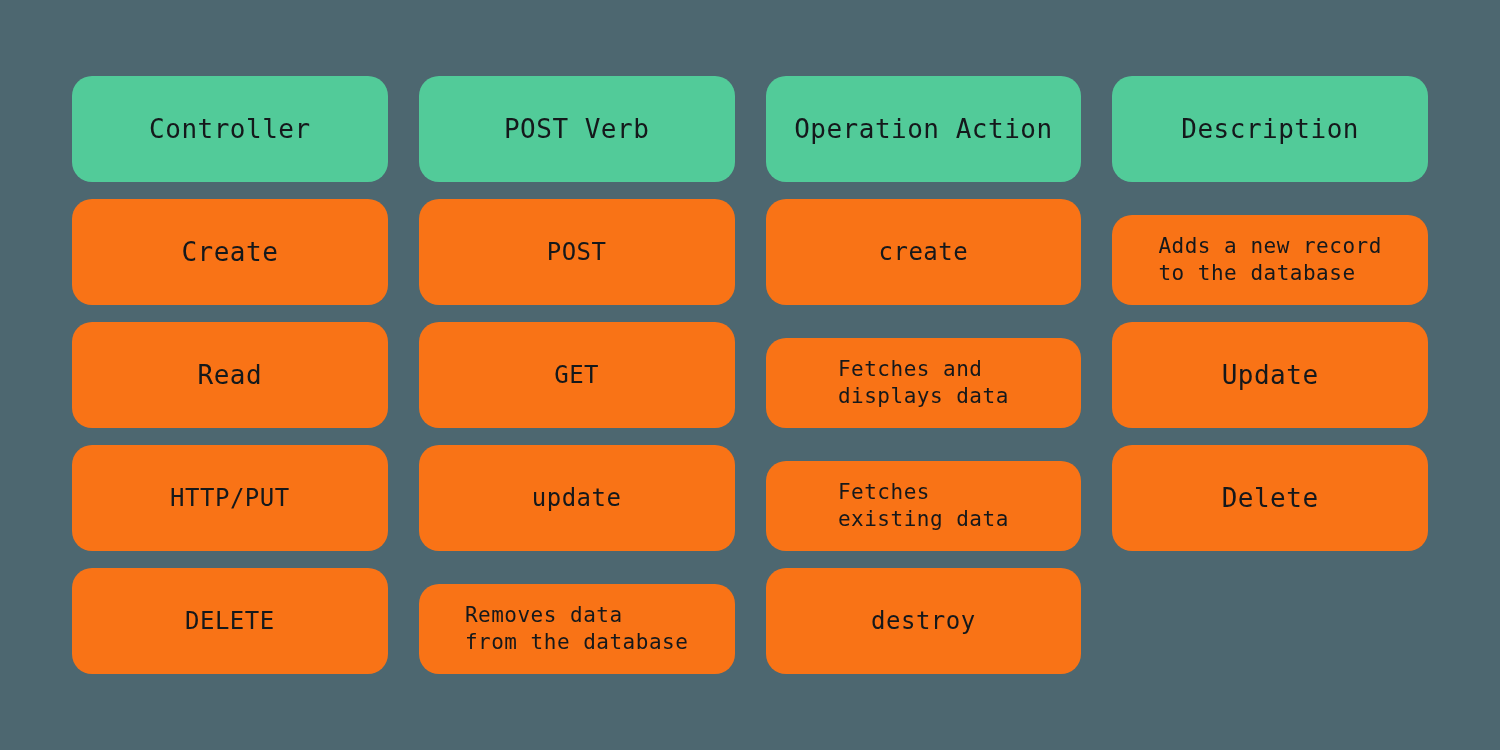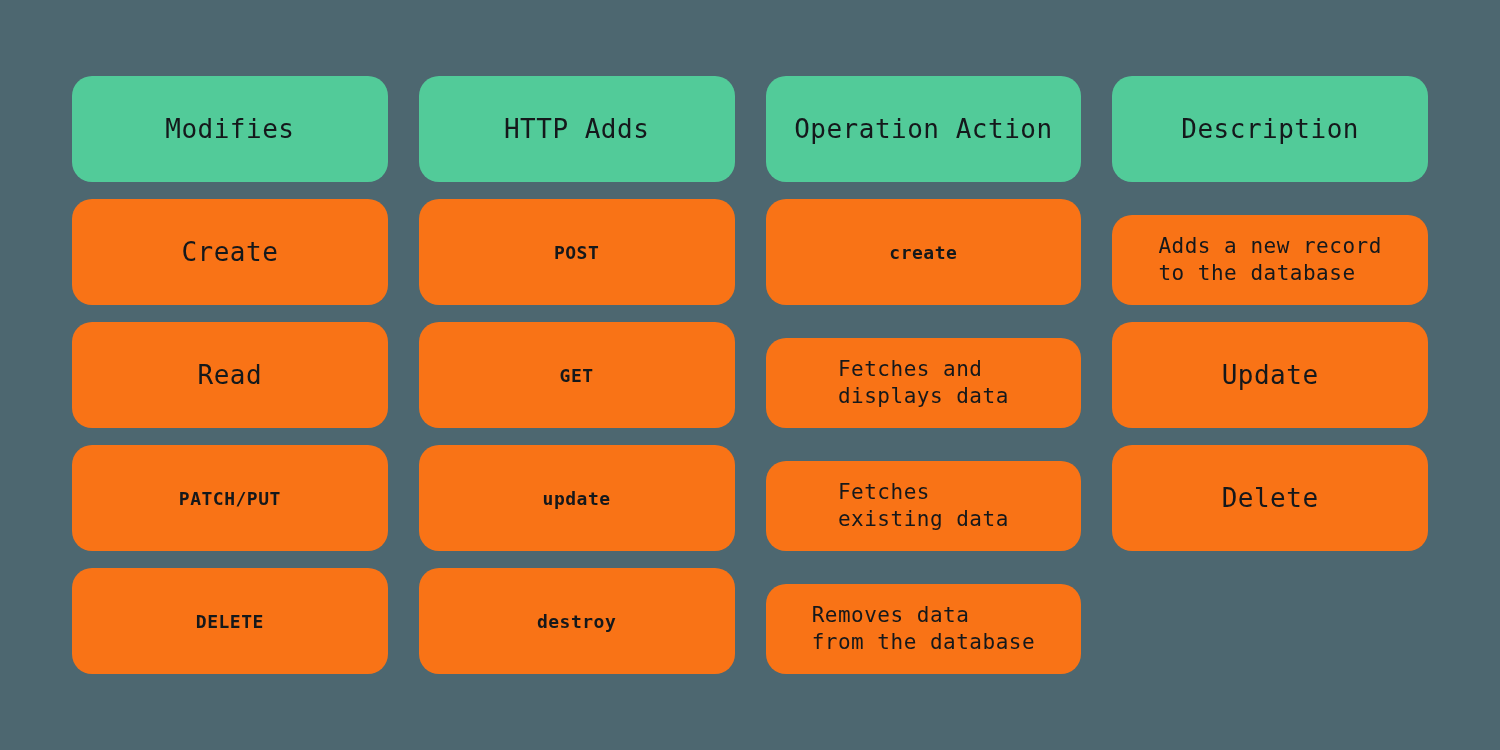--- a/index.html
+++ b/index.html
@@ -41,46 +41,46 @@
     font-weight: 500;
   }
   .card.cell {
     background: #f97316;
   }
   .card.op {
     font-size: 26px;
     font-weight: 500;
   }
   .card.verb, .card.action {
-    font-size: 18px;
-    font-weight: 700;
+    font-size: 24px;
+    font-weight: 400;
     justify-content: center;
   }
   .card.desc {
     font-size: 21px;
     font-weight: 500;
     line-height: 1.3;
     margin-top: 16px;
   }
   .card.desc span {
     white-space: pre-line;
     text-align: left;
     display: block;
   }
 </style>
 </head>
 <body>
 
 <div class="grid">
 
   <div class="card header">
-    <span>Modifies</span>
+    <span>Controller</span>
   </div>
   <div class="card header">
-    <span>HTTP Adds</span>
+    <span>POST Verb</span>
   </div>
   <div class="card header">
     <span>Operation Action</span>
   </div>
   <div class="card header">
     <span>Description</span>
   </div>
 
   <div class="card cell op">
     <span>Create</span>
@@ -104,37 +104,37 @@
   </div>
   <div class="card cell desc">
     <span>Fetches and
 displays data</span>
   </div>
 
   <div class="card cell op">
     <span>Update</span>
   </div>
   <div class="card cell verb">
-    <span>PATCH/PUT</span>
+    <span>HTTP/PUT</span>
   </div>
   <div class="card cell action">
     <span>update</span>
   </div>
   <div class="card cell desc">
     <span>Fetches
 existing data</span>
   </div>
 
   <div class="card cell op">
     <span>Delete</span>
   </div>
   <div class="card cell verb">
     <span>DELETE</span>
   </div>
-  <div class="card cell action">
-    <span>destroy</span>
-  </div>
   <div class="card cell desc">
     <span>Removes data
 from the database</span>
+  </div>
+  <div class="card cell action">
+    <span>destroy</span>
   </div>
 
 </div>
 
 </body></html>

